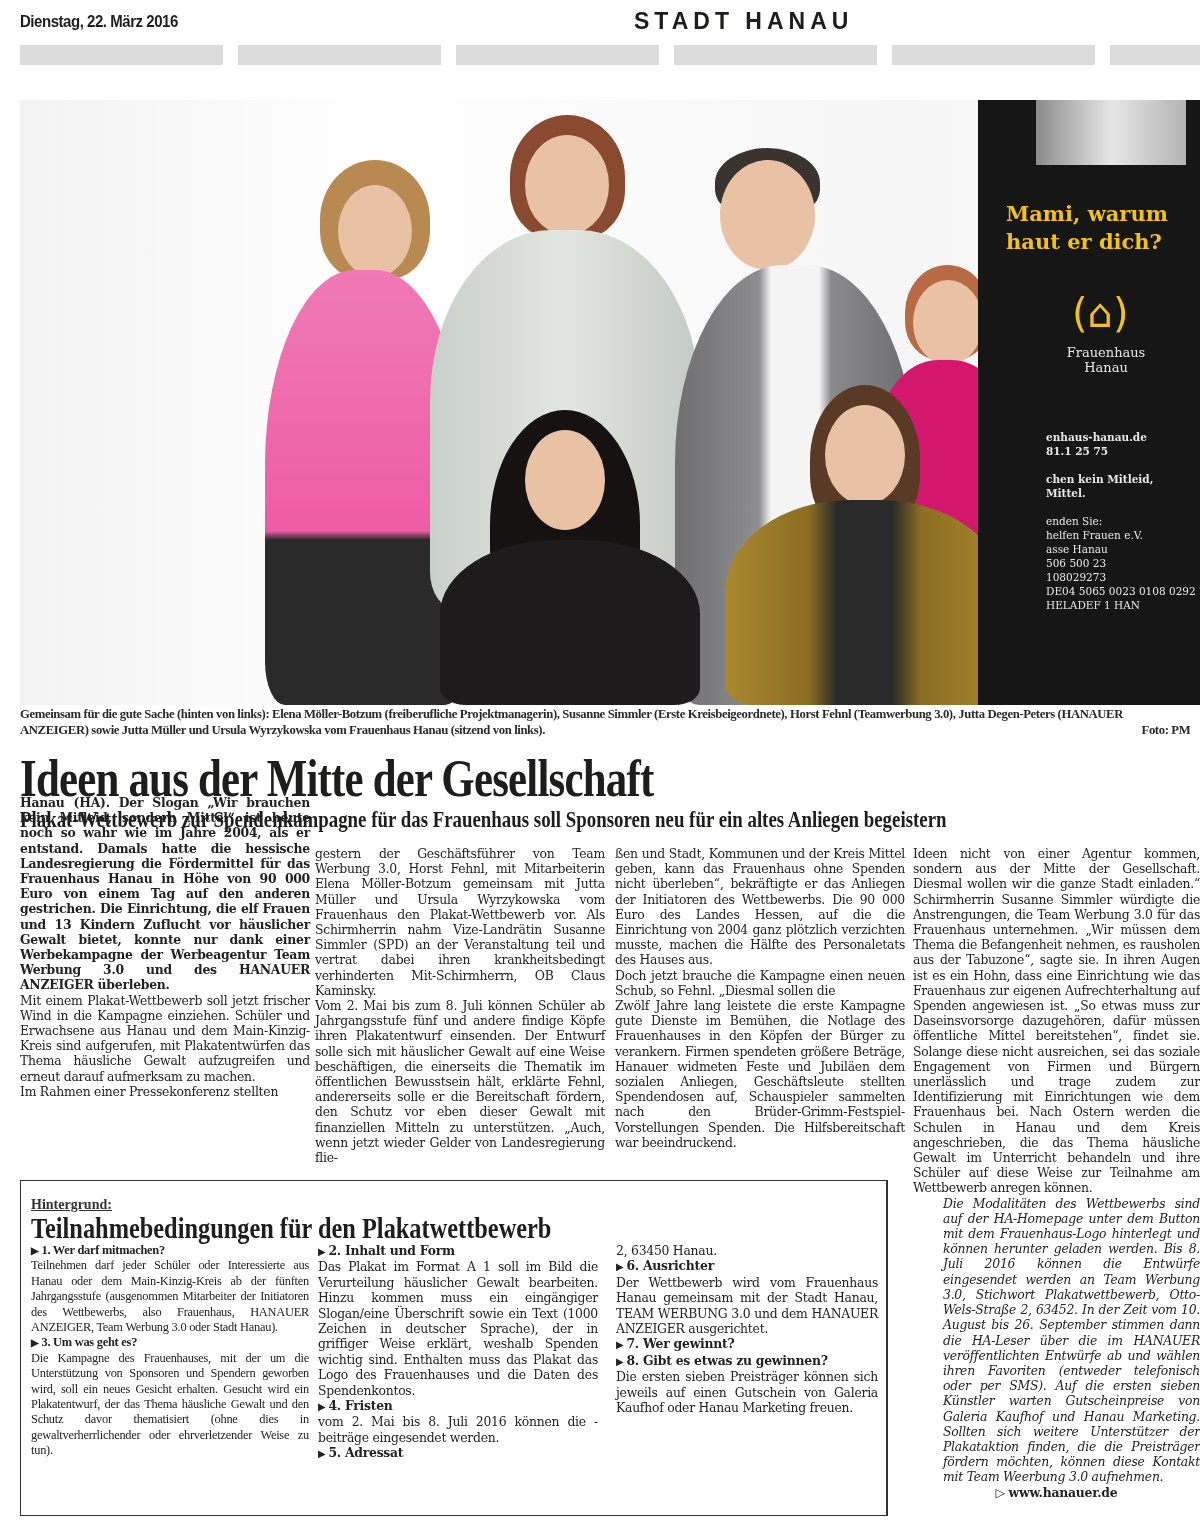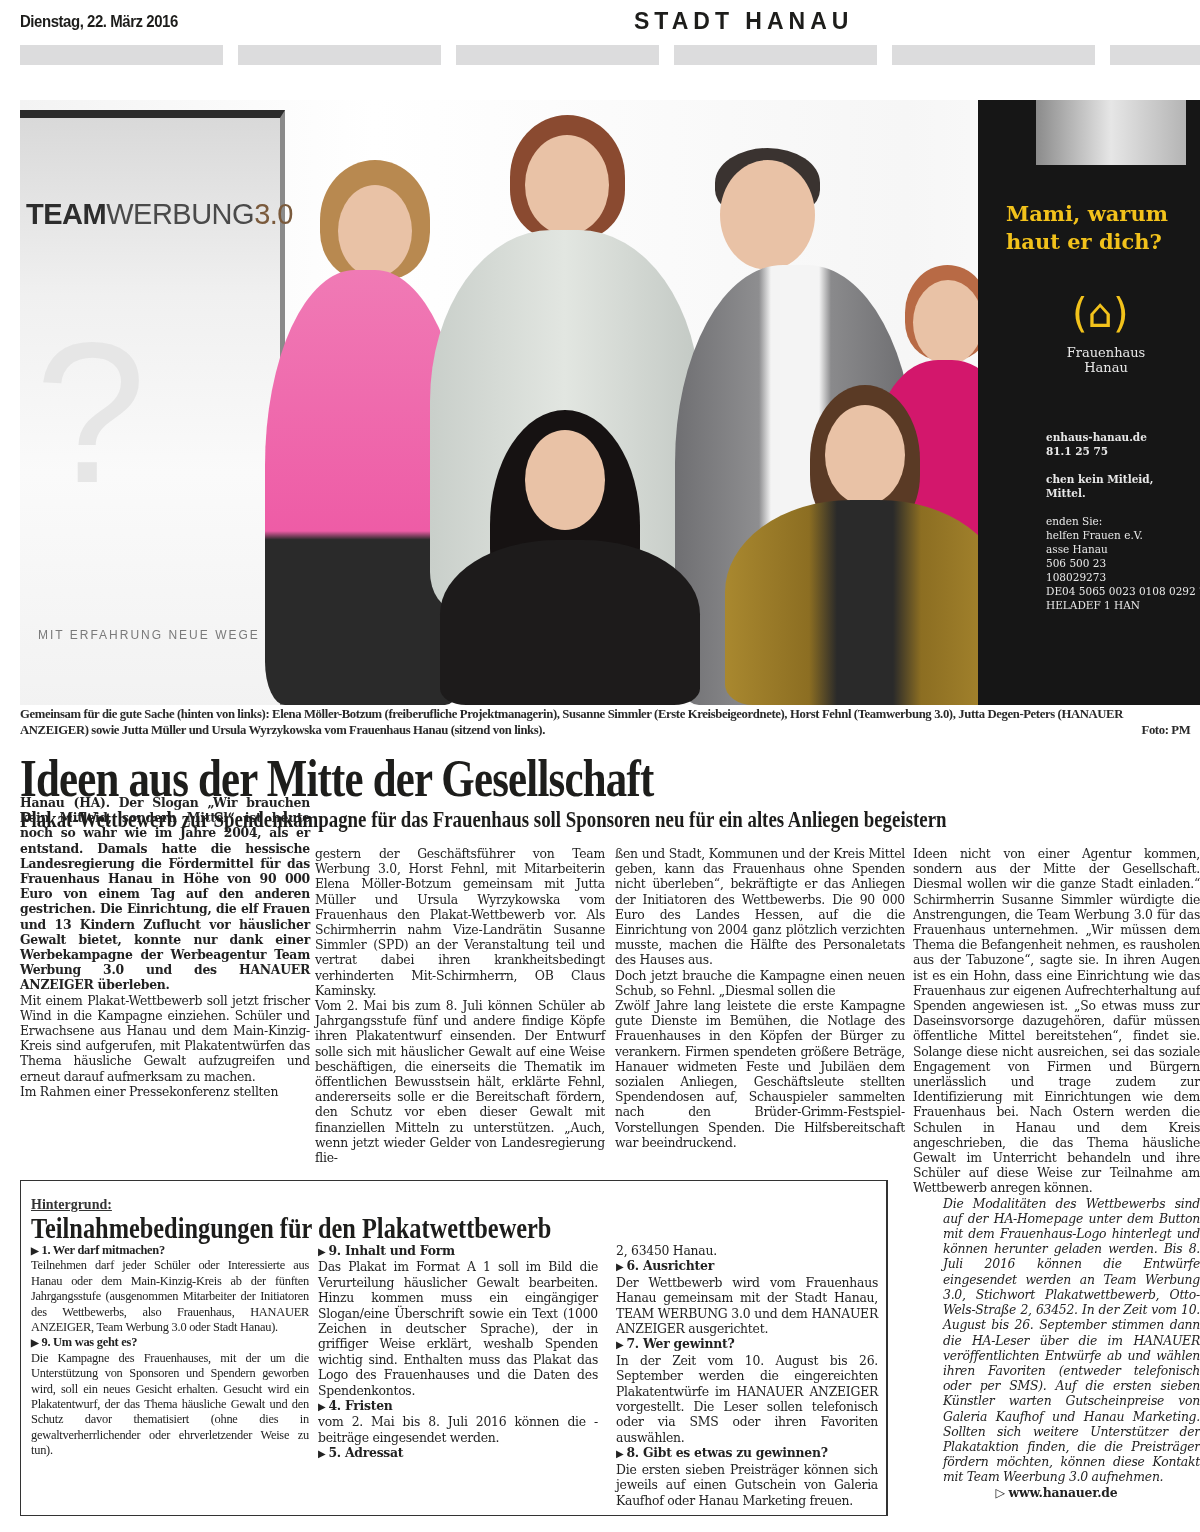--- a/index.html
+++ b/index.html
@@ -76,25 +76,20 @@
     <div class="bar"></div>
     <div class="bar"></div>
     <div class="bar"></div>
     <div class="bar"></div>
     <div class="bar"></div>
     <div class="bar last"></div>
   </div>
 </div>
 
 <div class="photo">
-  <div class="banner-left">
-    <div class="logo"><b>TEAM</b><span class="light">WERBUNG</span><span class="ver">3.0</span></div>
-    <div class="big-q">?</div>
-    <div class="tagline">MIT ERFAHRUNG NEUE WEGE</div>
-  </div>
 
   <div>
     <div class="hair" style="left:300px;top:60px;width:110px;height:120px;background:#b88950;"></div>
     <div class="head" style="left:318px;top:85px;width:74px;height:92px;"></div>
     <div class="person" style="left:245px;top:170px;width:200px;height:435px;background:linear-gradient(180deg,#f07ab5,#ee5ca6 60%,#2a2a2a 62%);"></div>
   </div>
   <div>
     <div class="hair" style="left:490px;top:15px;width:115px;height:125px;background:#8a4a30;"></div>
     <div class="head" style="left:505px;top:35px;width:84px;height:100px;"></div>
     <div class="person" style="left:410px;top:130px;width:270px;height:380px;background:linear-gradient(90deg,#c9cfca,#e2e6e1 50%,#c3c9c4);"></div>
@@ -180,34 +175,33 @@
   </p>
 </div>
 
 <div class="infobox">
   <div class="kicker">Hintergrund:</div>
   <div class="box-title">Teilnahmebedingungen für den Plakatwettbewerb</div>
 
   <div class="bcol bcol1">
     <div class="q"><span class="tri">▶</span><span>1. Wer darf mitmachen?</span></div>
     <div>Teilnehmen darf jeder Schüler oder Interessierte aus Hanau oder dem Main-Kinzig-Kreis ab der fünften Jahrgangsstufe (ausgenommen Mitarbeiter der Initiatoren des Wettbewerbs, also Frauenhaus, HANAUER ANZEIGER, Team Werbung 3.0 oder Stadt Hanau).</div>
-    <div class="q"><span class="tri">▶</span><span>9. Um was geht es?</span></div>
+    <div class="q"><span class="tri">▶</span><span>3. Um was geht es?</span></div>
     <div>Die Kampagne des Frauenhauses, mit der um die Unterstützung von Sponsoren und Spendern geworben wird, soll ein neues Gesicht erhalten. Gesucht wird ein Plakatentwurf, der das Thema häusliche Gewalt und den Schutz davor thematisiert (ohne dies in gewaltverherrlichender oder ehrverletzender Weise zu tun).</div>
   </div>
 
   <div class="bcol bcol2">
-    <div class="q"><span class="tri">▶</span><span>9. Inhalt und Form</span></div>
+    <div class="q"><span class="tri">▶</span><span>2. Inhalt und Form</span></div>
     <div>Das Plakat im Format A 1 soll im Bild die Verurteilung häuslicher Gewalt bearbeiten. Hinzu kommen muss ein eingängiger Slogan/eine Überschrift sowie ein Text (1000 Zeichen in deutscher Sprache), der in griffiger Weise erklärt, weshalb Spenden wichtig sind. Enthalten muss das Plakat das Logo des Frauenhauses und die Daten des Spendenkontos.</div>
     <div class="q"><span class="tri">▶</span><span>4. Fristen</span></div>
     <div>vom 2. Mai bis 8. Juli 2016 können die -beiträge eingesendet werden.</div>
     <div class="q"><span class="tri">▶</span><span>5. Adressat</span></div>
   </div>
 
   <div class="bcol bcol3">
     <div>2, 63450 Hanau.</div>
     <div class="q"><span class="tri">▶</span><span>6. Ausrichter</span></div>
     <div>Der Wettbewerb wird vom Frauenhaus Hanau gemeinsam mit der Stadt Hanau, TEAM WERBUNG 3.0 und dem HANAUER ANZEIGER ausgerichtet.</div>
     <div class="q"><span class="tri">▶</span><span>7. Wer gewinnt?</span></div>
-    <div>In der Zeit vom 10. August bis 26. September werden die eingereichten Plakatentwürfe im HANAUER ANZEIGER vorgestellt. Die Leser sollen telefonisch oder via SMS oder ihren Favoriten auswählen.</div>
     <div class="q"><span class="tri">▶</span><span>8. Gibt es etwas zu gewinnen?</span></div>
     <div>Die ersten sieben Preisträger können sich jeweils auf einen Gutschein von Galeria Kaufhof oder Hanau Marketing freuen.</div>
   </div>
 </div>
 
 </body></html>

